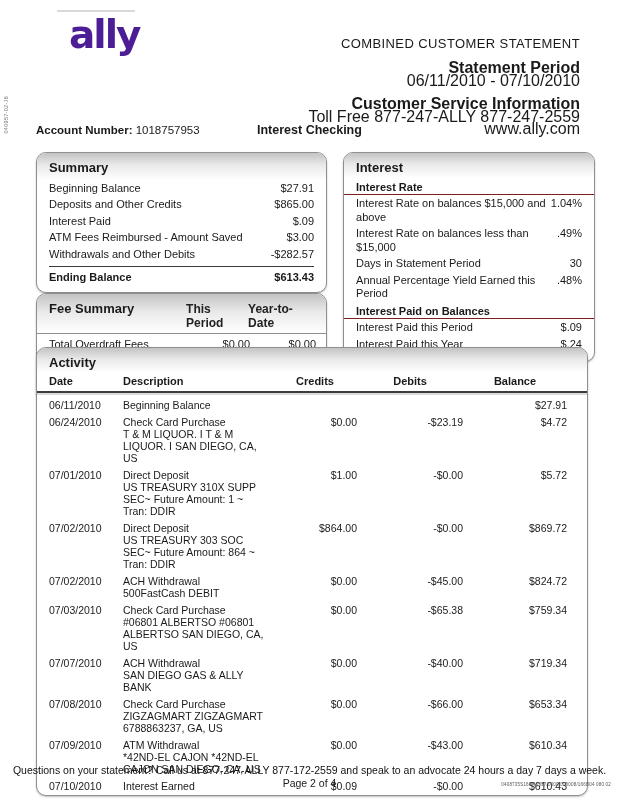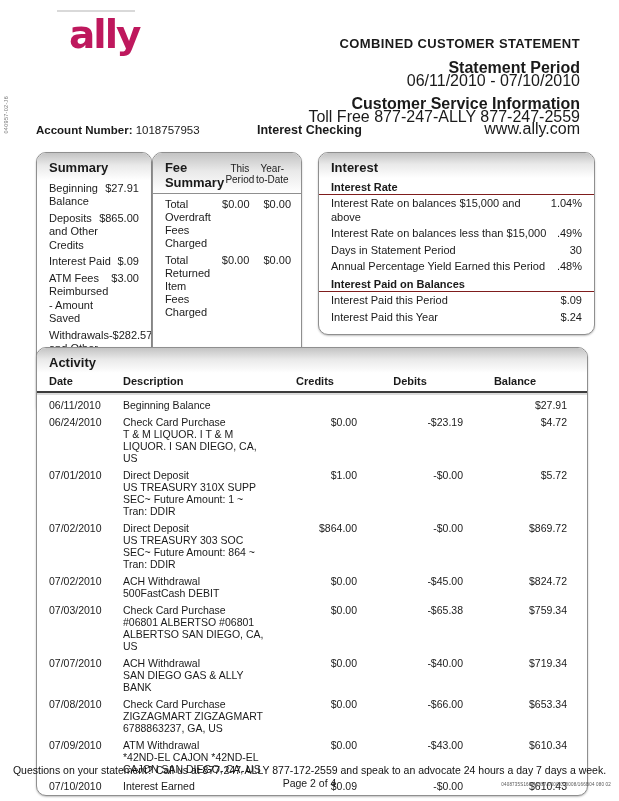--- a/index.html
+++ b/index.html
@@ -6,48 +6,48 @@
   html, body { background: #ffffff; }
   body { font-family: "Liberation Sans", sans-serif; color: #1a1a1a; }
   #page { position: relative; width: 619px; height: 801px; background: #fff; overflow: hidden; }
 
   
   .vert-code { position: absolute; left: 3px; top 95px; top: 96px; font-size: 5.5px; color: #777;
                writing-mode: vertical-rl; transform: rotate(180deg); letter-spacing: .3px; }
   .logo-topline { position: absolute; left: 57px; top: 10px; width: 78px; height: 2px; background: #d9d9d9; }
   .ally-logo { position: absolute; left: 69px; top: 12px; font-size: 39px; font-weight: 800;
                letter-spacing: -2px; color: #5b1c4e; font-family: "DejaVu Sans", sans-serif; }
-  .doc-title { position: absolute; right: 39px; top: 36px; font-size: 13px; font-weight: bold; letter-spacing: .4px; }
+  .doc-title { position: absolute; right: 39px; top: 36px; font-size: 13px; font-weight: normal; letter-spacing: .4px; }
   .hdr-right { position: absolute; right: 39px; text-align: right; font-size: 16px; line-height: 12.5px; }
   .hdr-right .b { font-weight: bold; }
   .stmt-period { top: 62px; }
   .cust-service { top: 98px; }
   .account-line { position: absolute; left: 36px; top: 124px; font-size: 11.5px; }
   .account-line .b { font-weight: bold; }
   .acct-type { position: absolute; left: 257px; top: 123px; font-size: 12.5px; font-weight: bold; }
 
   
   .box { background: #fff; border: 1px solid #8f8f8f; border-radius: 10px;
          box-shadow: 0 1px 2px rgba(0,0,0,.25); overflow: hidden; }
   .box-hd { background: linear-gradient(to bottom, #c3c3c3 0%, #e9e9e9 45%, #ffffff 100%);
             padding: 7px 12px 3px 12px; font-size: 13px; font-weight: bold; }
   .kv-row { display: flex; justify-content: space-between; padding: 1.5px 12px; font-size: 11px; line-height: 13.5px; }
   .kv-row .val { text-align: right; white-space: nowrap; }
 
   .top-row { position: absolute; left: 36px; top: 152px; width: 559px; display: flex; gap: 16px; align-items: flex-start; }
-  .left-col { width: 266px; display: flex; }
+  .left-col { width: 320px; display: flex; flex-direction: column; }
   .right-col { width: 277px; }
 
   .summary-box .box-hd { padding-bottom: 5px; }
   .sum-rule { border-top: 1px solid #3b3b3b; margin: 3px 12px 0 12px; }
   .ending-row { font-weight: bold; padding: 4px 12px 8px 12px; }
 
   .fee-hd { display: flex; align-items: baseline; border-bottom: 1px solid #8f8f8f; }
   .fee-hd .fee-title { flex: 1; }
-  .fee-col-label { font-size: 10px; font-weight: normal; color: #222; width: 62px; text-align: center; }
+  .fee-col-label { font-size: 12px; font-weight: bold; color: #222; width: 62px; text-align: left; }
   .fee-col-label.last { width: 66px; }
   .fee-row { display: flex; padding: 2px 10px 2px 12px; font-size: 11px; line-height: 13px; }
   .fee-row .lbl { flex: 1; }
   .fee-row .v1 { width: 62px; text-align: right; }
   .fee-row .v2 { width: 66px; text-align: right; }
   .fee-body { padding: 2px 0 5px 0; }
 
   .int-sub { font-weight: bold; font-size: 11px; padding: 2.5px 12px 1px 12px; border-bottom: 1px solid #7f1d1d; margin-bottom: 1px; }
   .interest-box { padding-bottom: 8px; }
 
@@ -68,21 +68,21 @@
   .footer-page { position: absolute; left: 0; top: 777px; width: 100%; text-align: center; font-size: 10.5px; }
   .doc-code { position: absolute; right: 8px; top: 782px; font-size: 4.5px; color: #555; letter-spacing: .2px; }
 </style>
 </head>
 <body>
 
 <div id="page">
 
   <div class="vert-code">040957-02-J6</div>
   <div class="logo-topline"></div>
-  <div class="ally-logo" style="color: #be185d;">ally</div>
+  <div class="ally-logo" style="color: #4c1d95;">ally</div>
   <div class="doc-title">COMBINED CUSTOMER STATEMENT</div>
 
   <div class="hdr-right stmt-period">
     <div class="b">Statement Period</div>
     <div>06/11/2010 - 07/10/2010</div>
   </div>
 
   <div class="hdr-right cust-service">
     <div class="b">Customer Service Information</div>
     <div>Toll Free 877-247-ALLY 877-247-2559</div>

